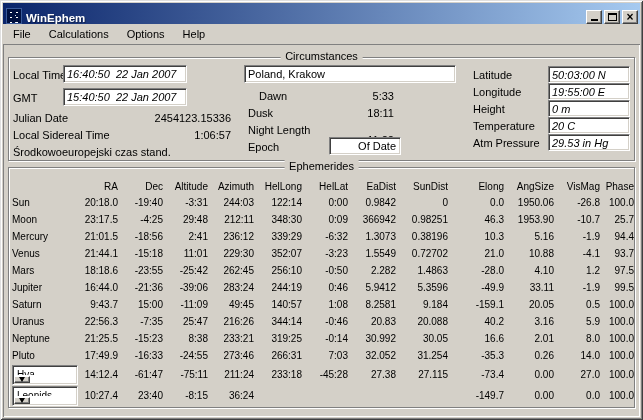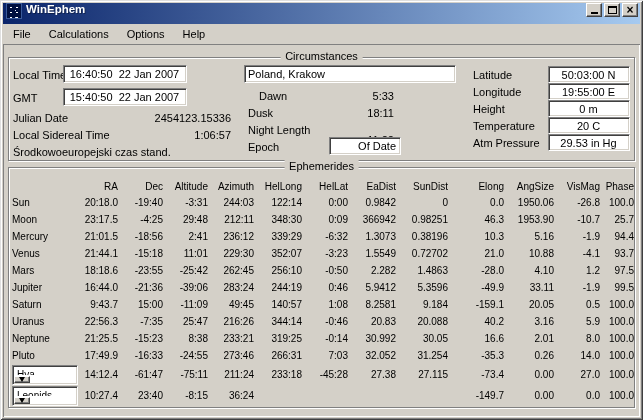--- a/index.html
+++ b/index.html
@@ -7,21 +7,21 @@
   body{width:643px;height:420px;overflow:hidden;
        font-family:"Liberation Sans","DejaVu Sans",sans-serif;font-size:11px;color:#000;}
 
   .window{position:relative;width:643px;height:420px;background:#D4D0C8;
     box-shadow:inset 1px 1px 0 #DFDFDF, inset -1px -1px 0 #404040,
                inset 2px 2px 0 #FFFFFF, inset -2px -2px 0 #808080;}
 
   
   .titlebar{position:absolute;left:3px;top:3px;right:3px;height:21px;
     background:linear-gradient(to right,#0A246A,#A6CAF0);
-    display:flex;align-items:flex-start;padding:0 2px 0 3px;}
+    display:flex;align-items:flex-end;padding:0 2px 0 3px;}
   .app-icon{width:16px;height:16px;flex:0 0 16px;background:#001040;
     background-image:radial-gradient(#fff 0.6px,transparent 1.1px),radial-gradient(#cfe0ff 0.5px,transparent 1px);
     background-size:6px 5px,9px 7px;background-position:1px 1px,4px 3px;
     border:1px solid #3A5A9A;}
   .title{color:#fff;font-weight:bold;font-size:11.5px;margin-left:4px;flex:1;
     text-shadow:1px 1px 0 rgba(0,0,0,.35);white-space:nowrap;overflow:hidden;}
   .tb-buttons{display:flex;align-items:center;}
   .tbtn{width:16px;height:14px;margin-left:2px;padding:0;background:#D4D0C8;
     border:1px solid;border-color:#FFFFFF #404040 #404040 #FFFFFF;
     box-shadow:inset -1px -1px 0 #808080;display:flex;align-items:center;justify-content:center;cursor:default;}
@@ -43,21 +43,21 @@
     box-shadow:inset 1px 1px 0 #FFFFFF, 1px 1px 0 #FFFFFF;}
   .legend{position:absolute;top:-8px;left:50%;transform:translateX(-50%);
     background:#D4D0C8;padding:0 5px;white-space:nowrap;}
   .gb-circ{left:5px;top:13px;width:627px;height:104px;}
   .gb-eph{left:5px;top:123px;width:627px;height:241px;}
 
   .circ-el{position:absolute;white-space:pre;}
   .sunken{background:#FFFFFF;border:1px solid;border-color:#808080 #FFFFFF #FFFFFF #808080;
     box-shadow:inset 1px 1px 0 #404040, inset -1px -1px 0 #D4D0C8;
     padding:2px 4px 0 3px;white-space:pre;overflow:hidden;}
-  .ta-r{text-align:center;}
+  .ta-r{text-align:left;font-style:italic;}
   .ta-c{text-align:right;}
 
   
   .p-lt-label{left:4px;top:11px;}   .p-lt-input{left:54px;top:7px;width:124px;height:18px;}
   .p-gmt-label{left:4px;top:34px;}  .p-gmt-input{left:54px;top:30px;width:124px;height:18px;}
   .p-jd-label{left:4px;top:54px;}   .p-jd-value{left:54px;top:54px;width:168px;text-align:right;}
   .p-lst-label{left:4px;top:71px;text-align:right;}  .p-lst-value{left:54px;top:71px;width:168px;text-align:right;}
   .p-tz{left:4px;top:88px;}
   
   .p-loc-input{left:235px;top:7px;width:212px;height:18px;text-align:left;}

